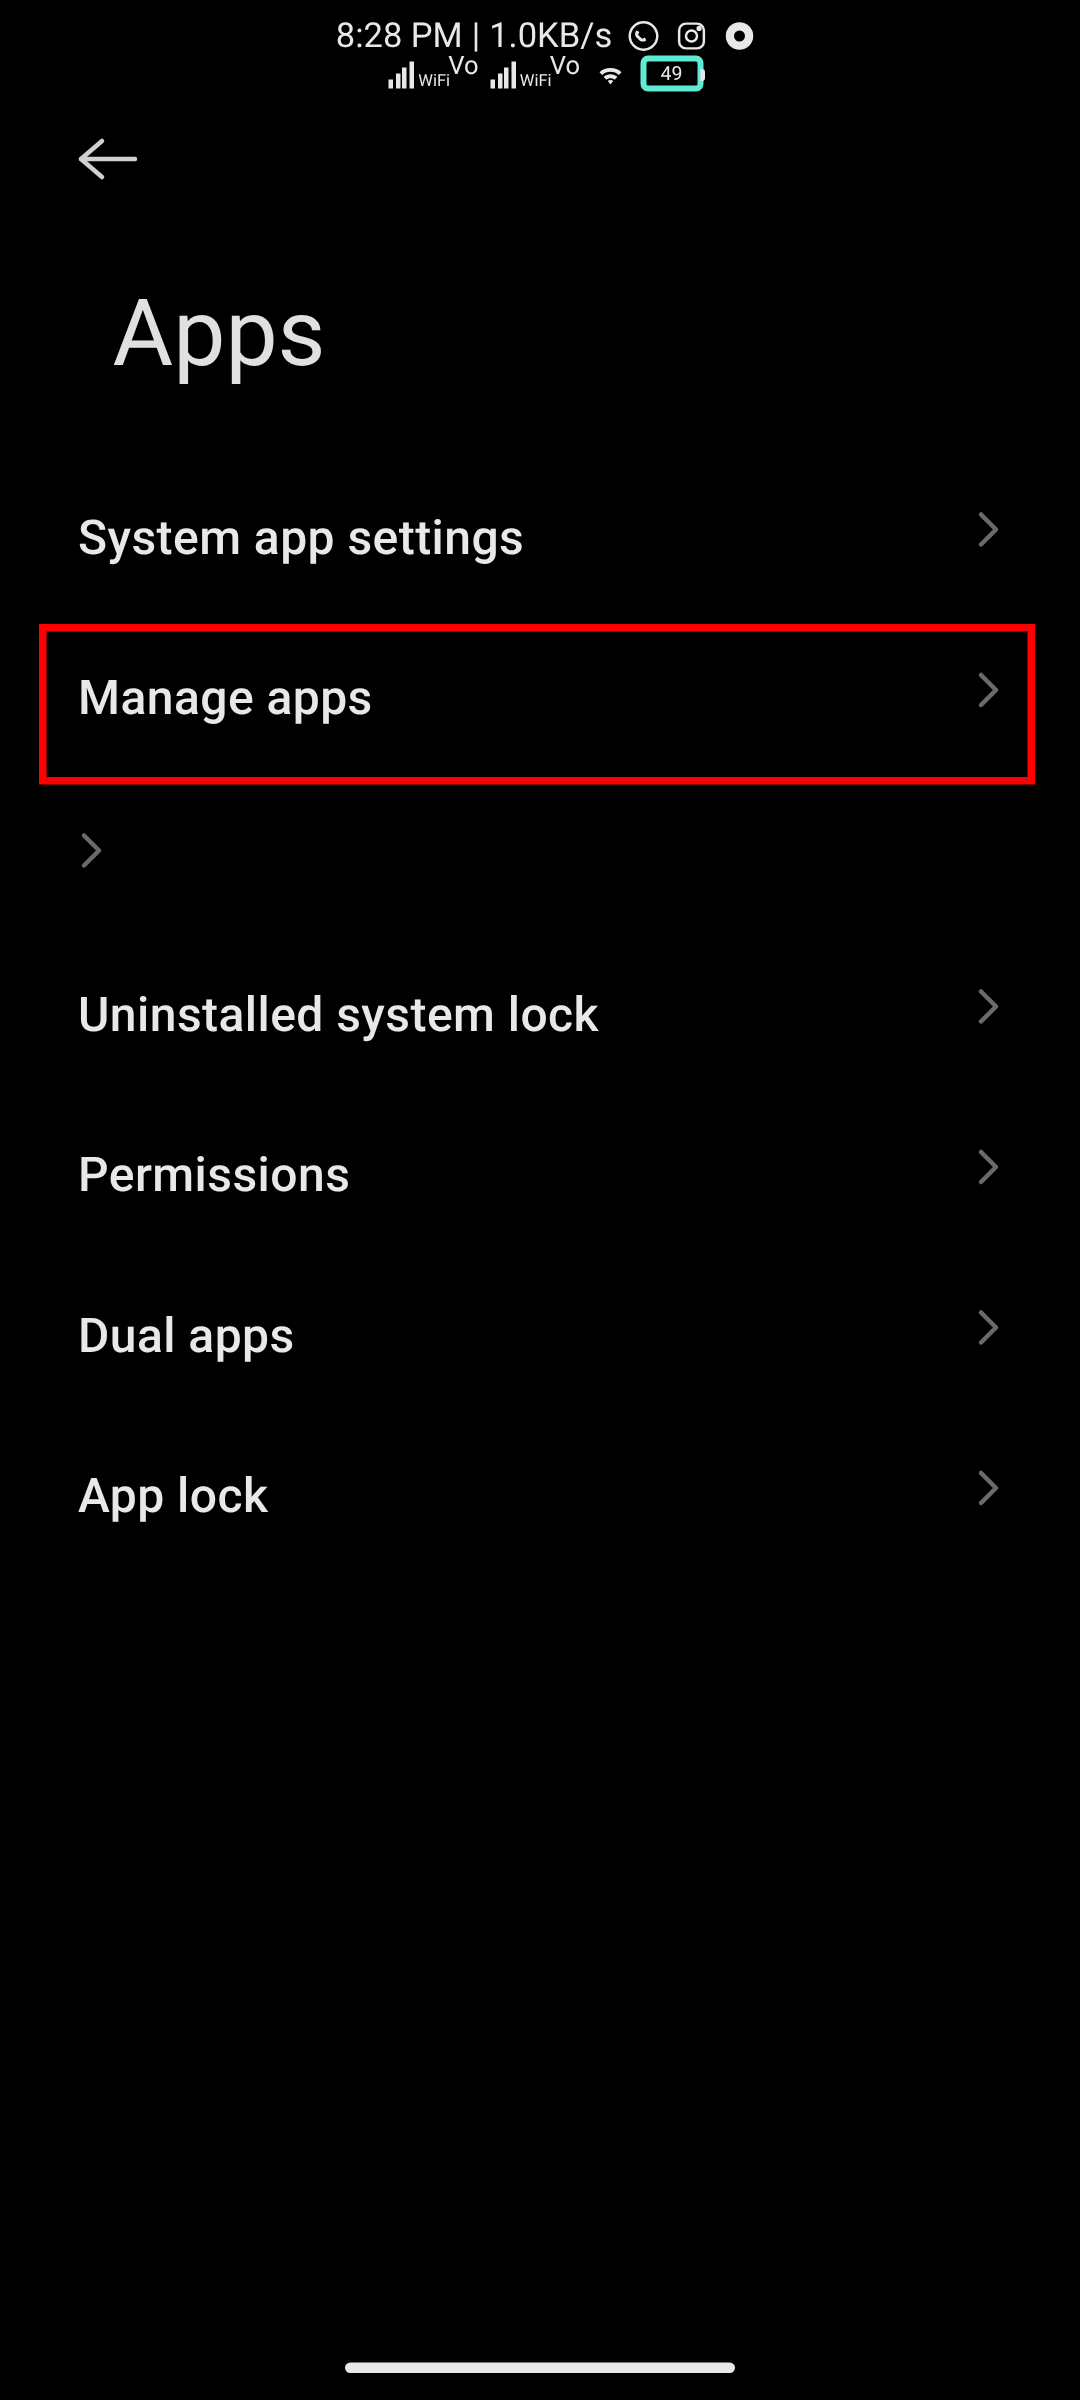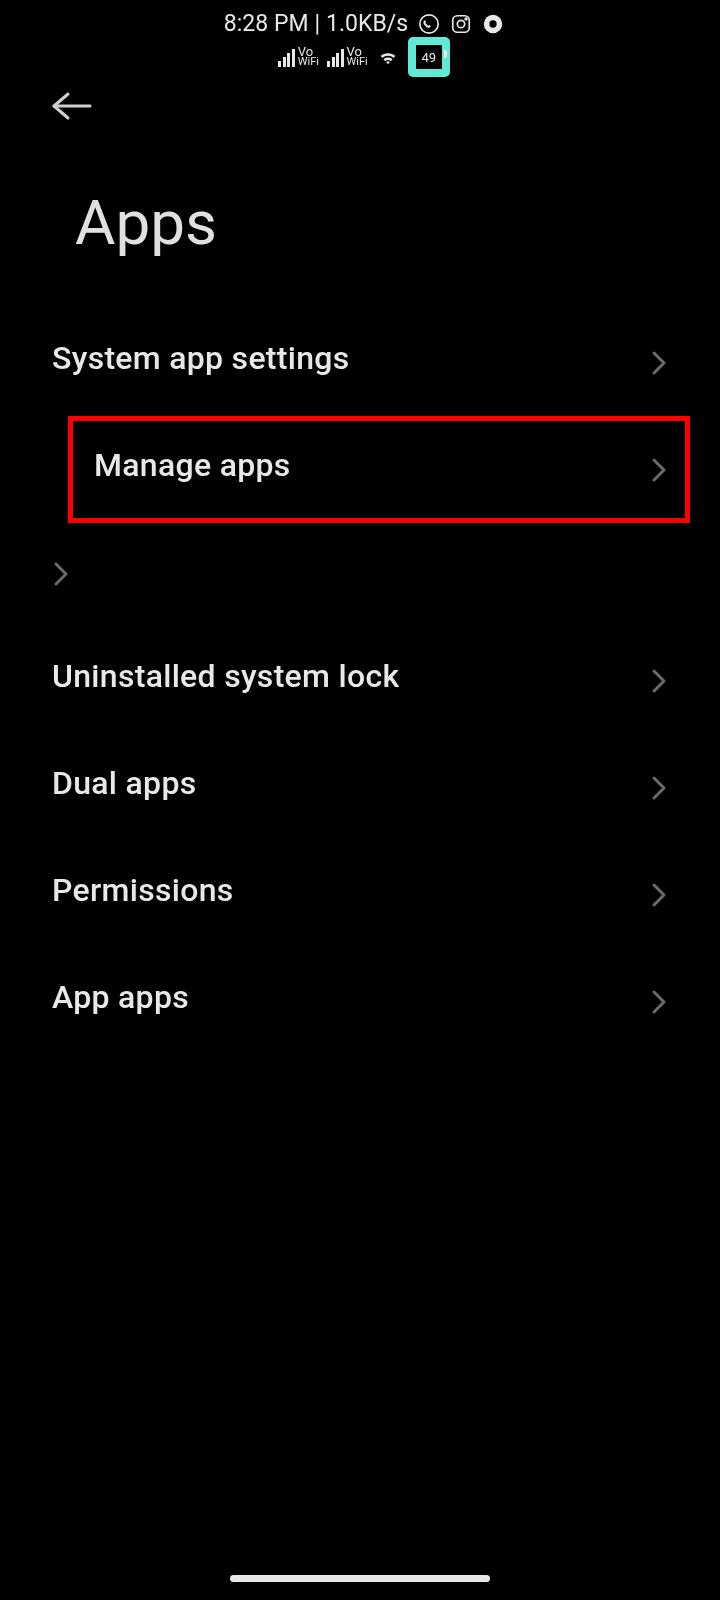--- a/index.html
+++ b/index.html
@@ -63,30 +63,30 @@
     .signal-bars span:nth-child(1) { height: 6px; }
     .signal-bars span:nth-child(2) { height: 10px; }
     .signal-bars span:nth-child(3) { height: 14px; }
     .signal-bars span:nth-child(4) { height: 18px; }
     .vo-wifi {
       font-size: 12px;
       line-height: 10px;
       text-align: left;
       color: #e8e8e8;
     }
-    .vo-wifi .vo { font-size: 13px; display: block;}
+    .vo-wifi .vo { font-size: 17px; display: block; margin-left: 20px;}
     .vo-wifi .wifi-txt { font-size: 11px; display: block;}
     .wifi-icon {
       display: inline-flex;
     }
     .battery {
-      border: 8px solid #5eead4;
+      border: 4px solid #5eead4;
       border-radius: 5px;
       width: 42px;
-      height: 40px;
+      height: 24px;
       display: flex;
       align-items: center;
       justify-content: center;
       position: relative;
       font-size: 13px;
       color: #e8e8e8;
     }
     .battery::after {
       content: '';
       position: absolute;
@@ -109,38 +109,37 @@
       letter-spacing: 0px;
       margin-left: 23px;
     }
     .menu-list {
       display: flex;
       flex-direction: column;
     }
     .menu-item {
       display: flex;
       justify-content: space-between;
-      align-items: flex-end;
+      align-items: flex-start;
       padding: 30px 52px 39px 52px;
       cursor: pointer;
       min-height: 104px;
     }
     .menu-item-label {
       font-size: 32px;
       font-weight: 500;
       color: #e8e8e8;
       letter-spacing: 0.3px;
     }
     .chevron {
       color: #6a6a6a;
       flex-shrink: 0;
     }
     .highlighted {
       position: relative;
-      margin-left: 42px;
     }
     .highlighted::before {
       content: '';
       position: absolute;
       left: 26px;
       right: 30px;
       top: 0;
       bottom: 0;
       border: 5px solid #ff0000;
       pointer-events: none;
@@ -254,32 +253,32 @@
       <polyline points="4 4 14 14 4 24"></polyline>
     </svg>
   </div>
   <div class="menu-item">
     <span class="menu-item-label">Uninstalled system lock</span>
     <svg class="chevron" width="18" height="28" viewBox="0 0 18 28" fill="none" stroke="#6a6a6a" stroke-width="3" stroke-linecap="round" stroke-linejoin="round">
       <polyline points="4 4 14 14 4 24"></polyline>
     </svg>
   </div>
   <div class="menu-item">
+    <span class="menu-item-label">Permissions</span>
+    <svg class="chevron" width="18" height="28" viewBox="0 0 18 28" fill="none" stroke="#6a6a6a" stroke-width="3" stroke-linecap="round" stroke-linejoin="round">
+      <polyline points="4 4 14 14 4 24"></polyline>
+    </svg>
+  </div>
+  <div class="menu-item">
     <span class="menu-item-label">Dual apps</span>
     <svg class="chevron" width="18" height="28" viewBox="0 0 18 28" fill="none" stroke="#6a6a6a" stroke-width="3" stroke-linecap="round" stroke-linejoin="round">
       <polyline points="4 4 14 14 4 24"></polyline>
     </svg>
   </div>
   <div class="menu-item">
-    <span class="menu-item-label">Permissions</span>
-    <svg class="chevron" width="18" height="28" viewBox="0 0 18 28" fill="none" stroke="#6a6a6a" stroke-width="3" stroke-linecap="round" stroke-linejoin="round">
-      <polyline points="4 4 14 14 4 24"></polyline>
-    </svg>
-  </div>
-  <div class="menu-item">
-    <span class="menu-item-label">App apps</span>
+    <span class="menu-item-label">App lock</span>
     <svg class="chevron" width="18" height="28" viewBox="0 0 18 28" fill="none" stroke="#6a6a6a" stroke-width="3" stroke-linecap="round" stroke-linejoin="round">
       <polyline points="4 4 14 14 4 24"></polyline>
     </svg>
   </div>
 </div>
 
 <div class="home-indicator"></div>
 
 </body></html>

